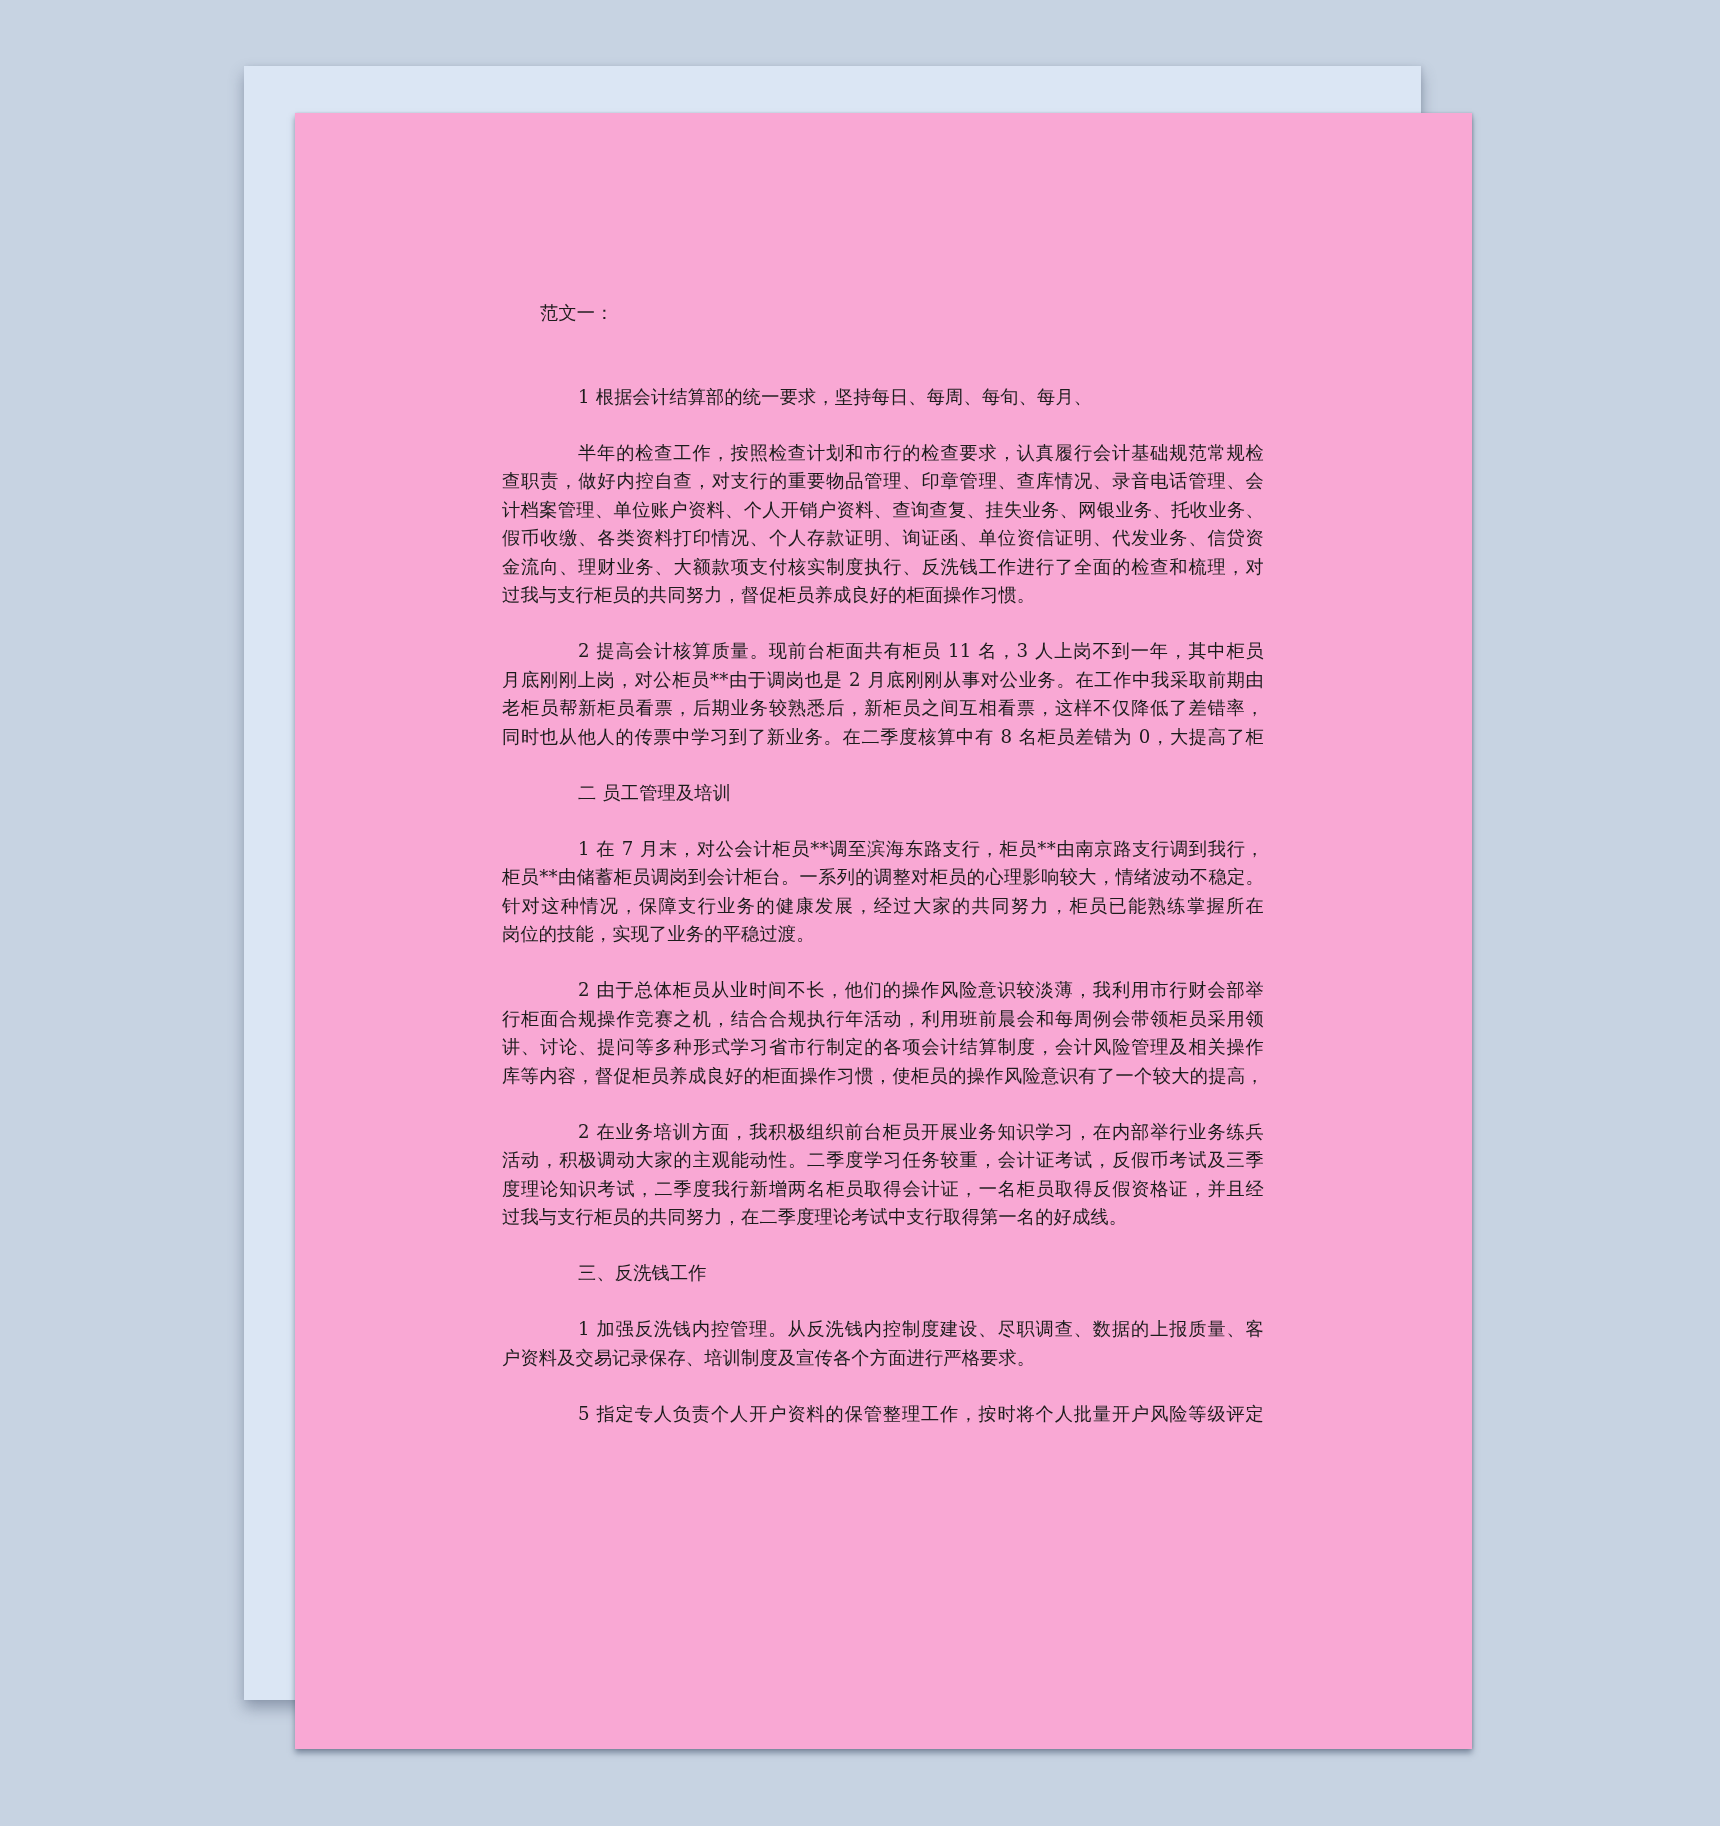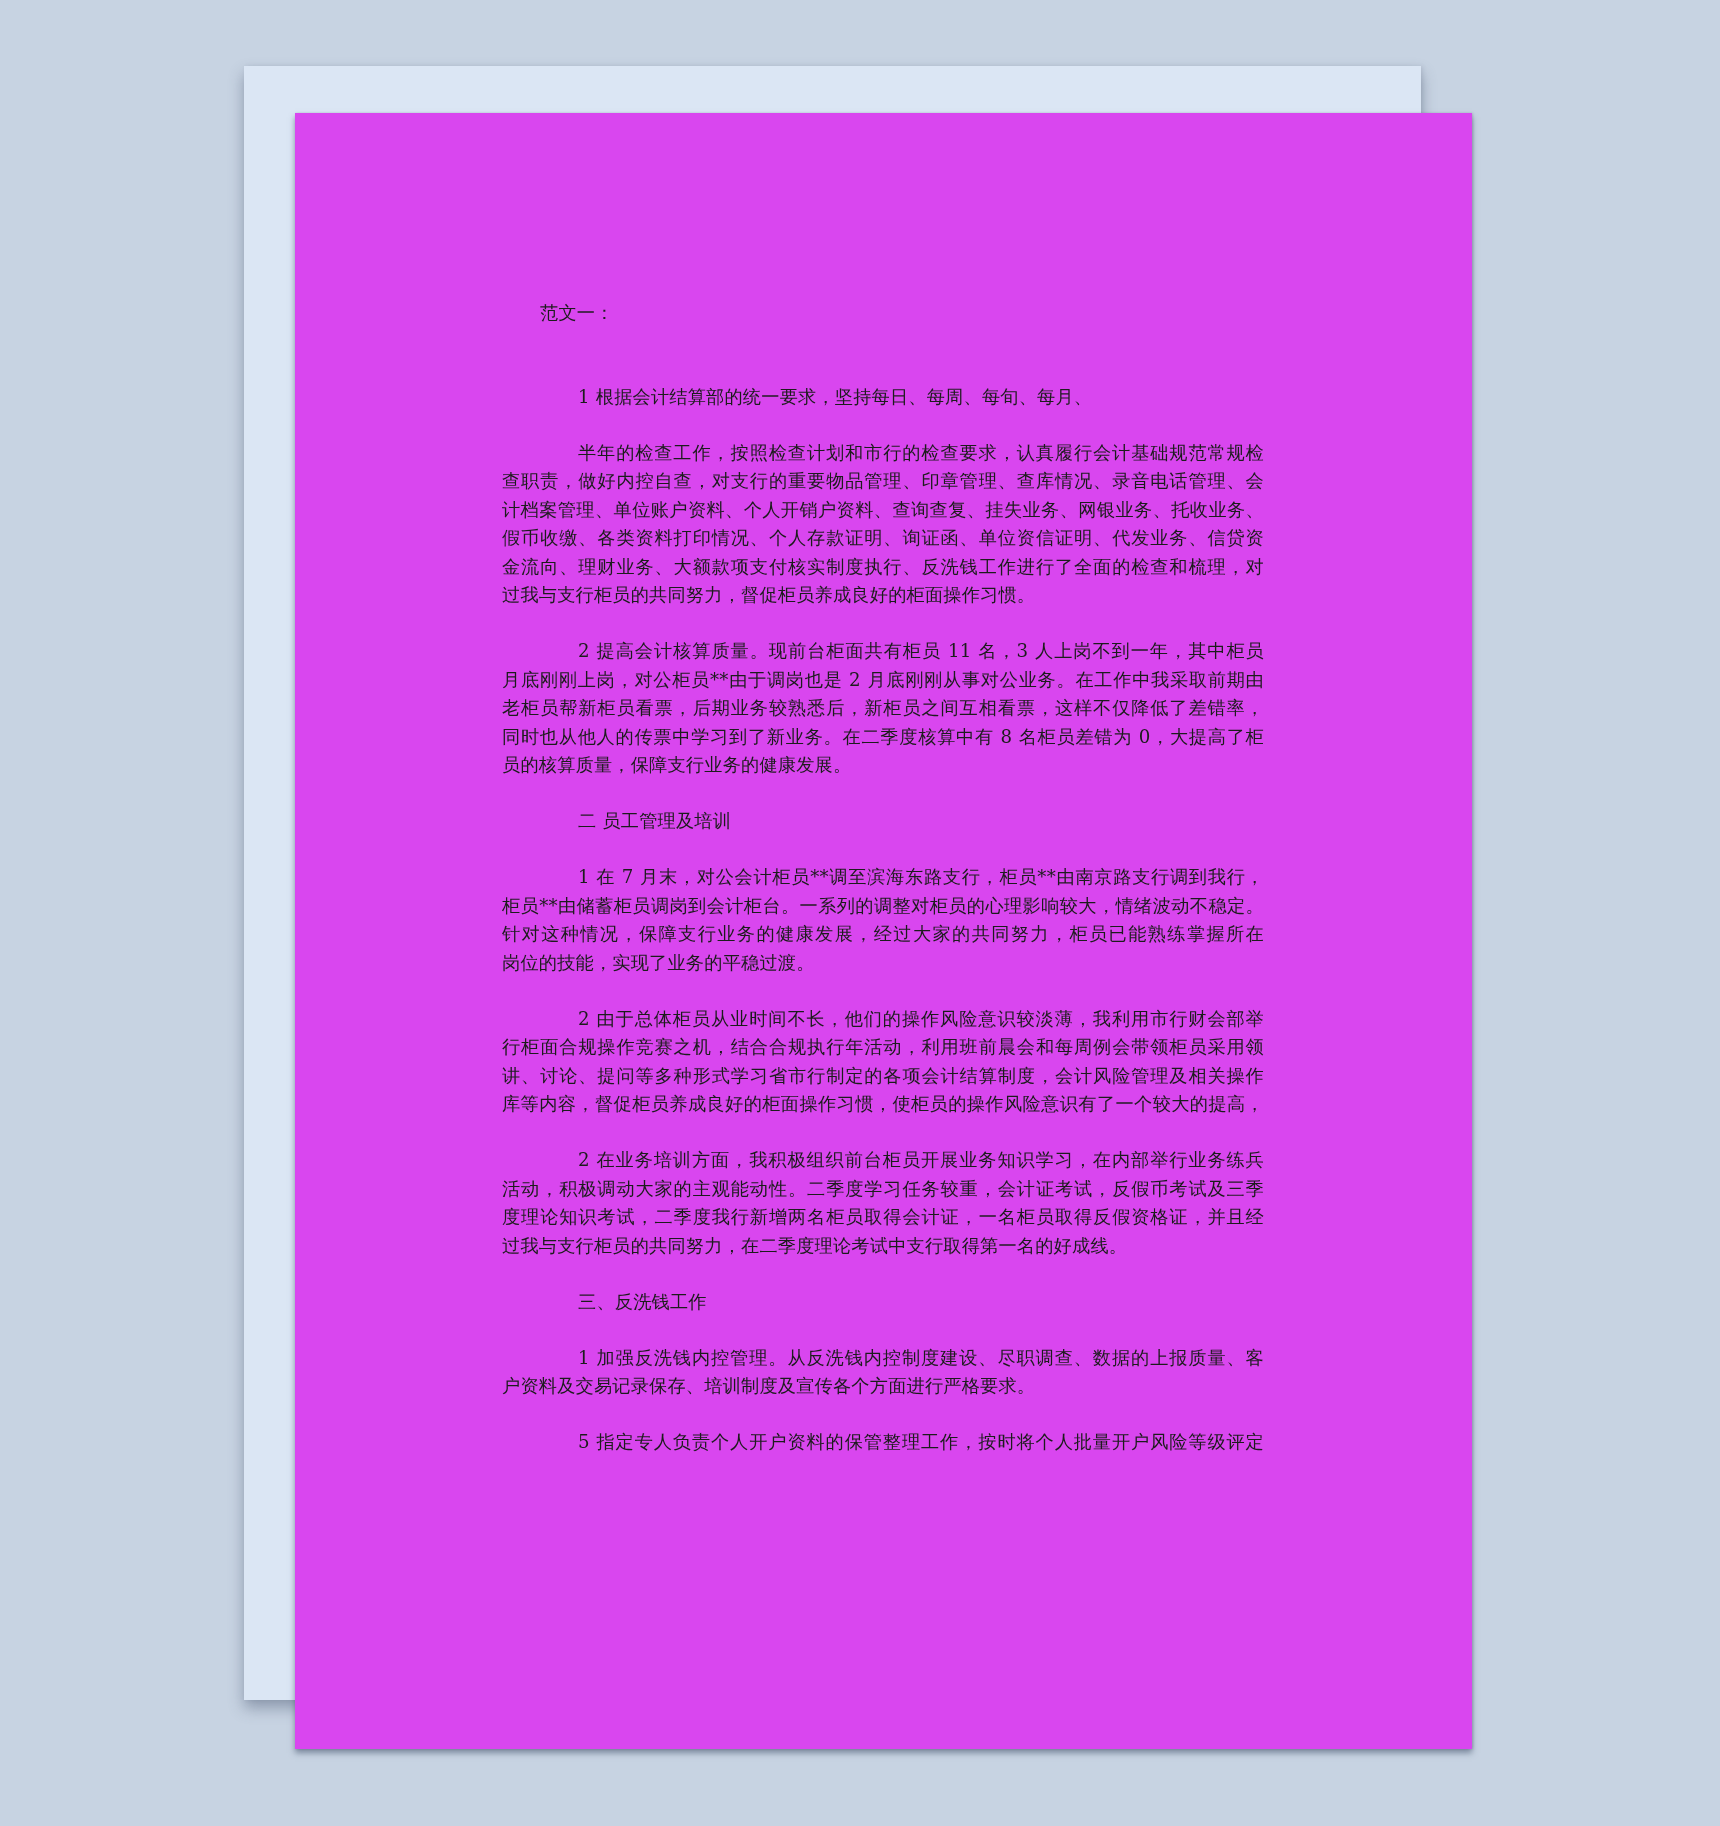--- a/index.html
+++ b/index.html
@@ -22,21 +22,21 @@
       height: 1634px;
       background: #dbe6f4;
       box-shadow: 0 8px 14px rgba(70, 85, 110, 0.45), 2px 0 4px rgba(70, 85, 110, 0.12);
     }
     .front-page {
       position: absolute;
       left: 295px;
       top: 113px;
       width: 1177px;
       height: 1636px;
-      background: #d946ef;
+      background: #f9a8d4;
       box-shadow: 0 4px 6px rgba(60, 75, 100, 0.55), 1px 0 2px rgba(60, 75, 100, 0.2);
     }
     .doc-body {
       position: absolute;
       left: 207px;   
       top: 186px;    
       width: 762px;
       color: #1c1c1c;
       font-size: 18.2px;
       line-height: 28.5px;
@@ -78,21 +78,20 @@
     <span class="line justify">计档案管理、单位账户资料、个人开销户资料、查询查复、挂失业务、网银业务、托收业务、</span>
     <span class="line justify">假币收缴、各类资料打印情况、个人存款证明、询证函、单位资信证明、代发业务、信贷资</span>
     <span class="line justify">金流向、理财业务、大额款项支付核实制度执行、反洗钱工作进行了全面的检查和梳理，对</span>
     <span class="line">过我与支行柜员的共同努力，督促柜员养成良好的柜面操作习惯。</span>
     <div class="para-gap"></div>
 
     <span class="line indent-2 justify">2 提高会计核算质量。现前台柜面共有柜员 11 名，3 人上岗不到一年，其中柜员**6</span>
     <span class="line justify">月底刚刚上岗，对公柜员**由于调岗也是 2 月底刚刚从事对公业务。在工作中我采取前期由</span>
     <span class="line justify">老柜员帮新柜员看票，后期业务较熟悉后，新柜员之间互相看票，这样不仅降低了差错率，</span>
     <span class="line justify">同时也从他人的传票中学习到了新业务。在二季度核算中有 8 名柜员差错为 0，大提高了柜</span>
-    <span class="line">员的核算质量，保障支行业务的健康发展。</span>
     <div class="para-gap"></div>
 
     <span class="line indent-2">二  员工管理及培训</span>
     <div class="para-gap"></div>
 
     <span class="line indent-2 justify">1 在 7 月末，对公会计柜员**调至滨海东路支行，柜员**由南京路支行调到我行，</span>
     <span class="line justify">柜员**由储蓄柜员调岗到会计柜台。一系列的调整对柜员的心理影响较大，情绪波动不稳定。</span>
     <span class="line justify">针对这种情况，保障支行业务的健康发展，经过大家的共同努力，柜员已能熟练掌握所在</span>
     <span class="line">岗位的技能，实现了业务的平稳过渡。</span>
     <div class="para-gap"></div>

